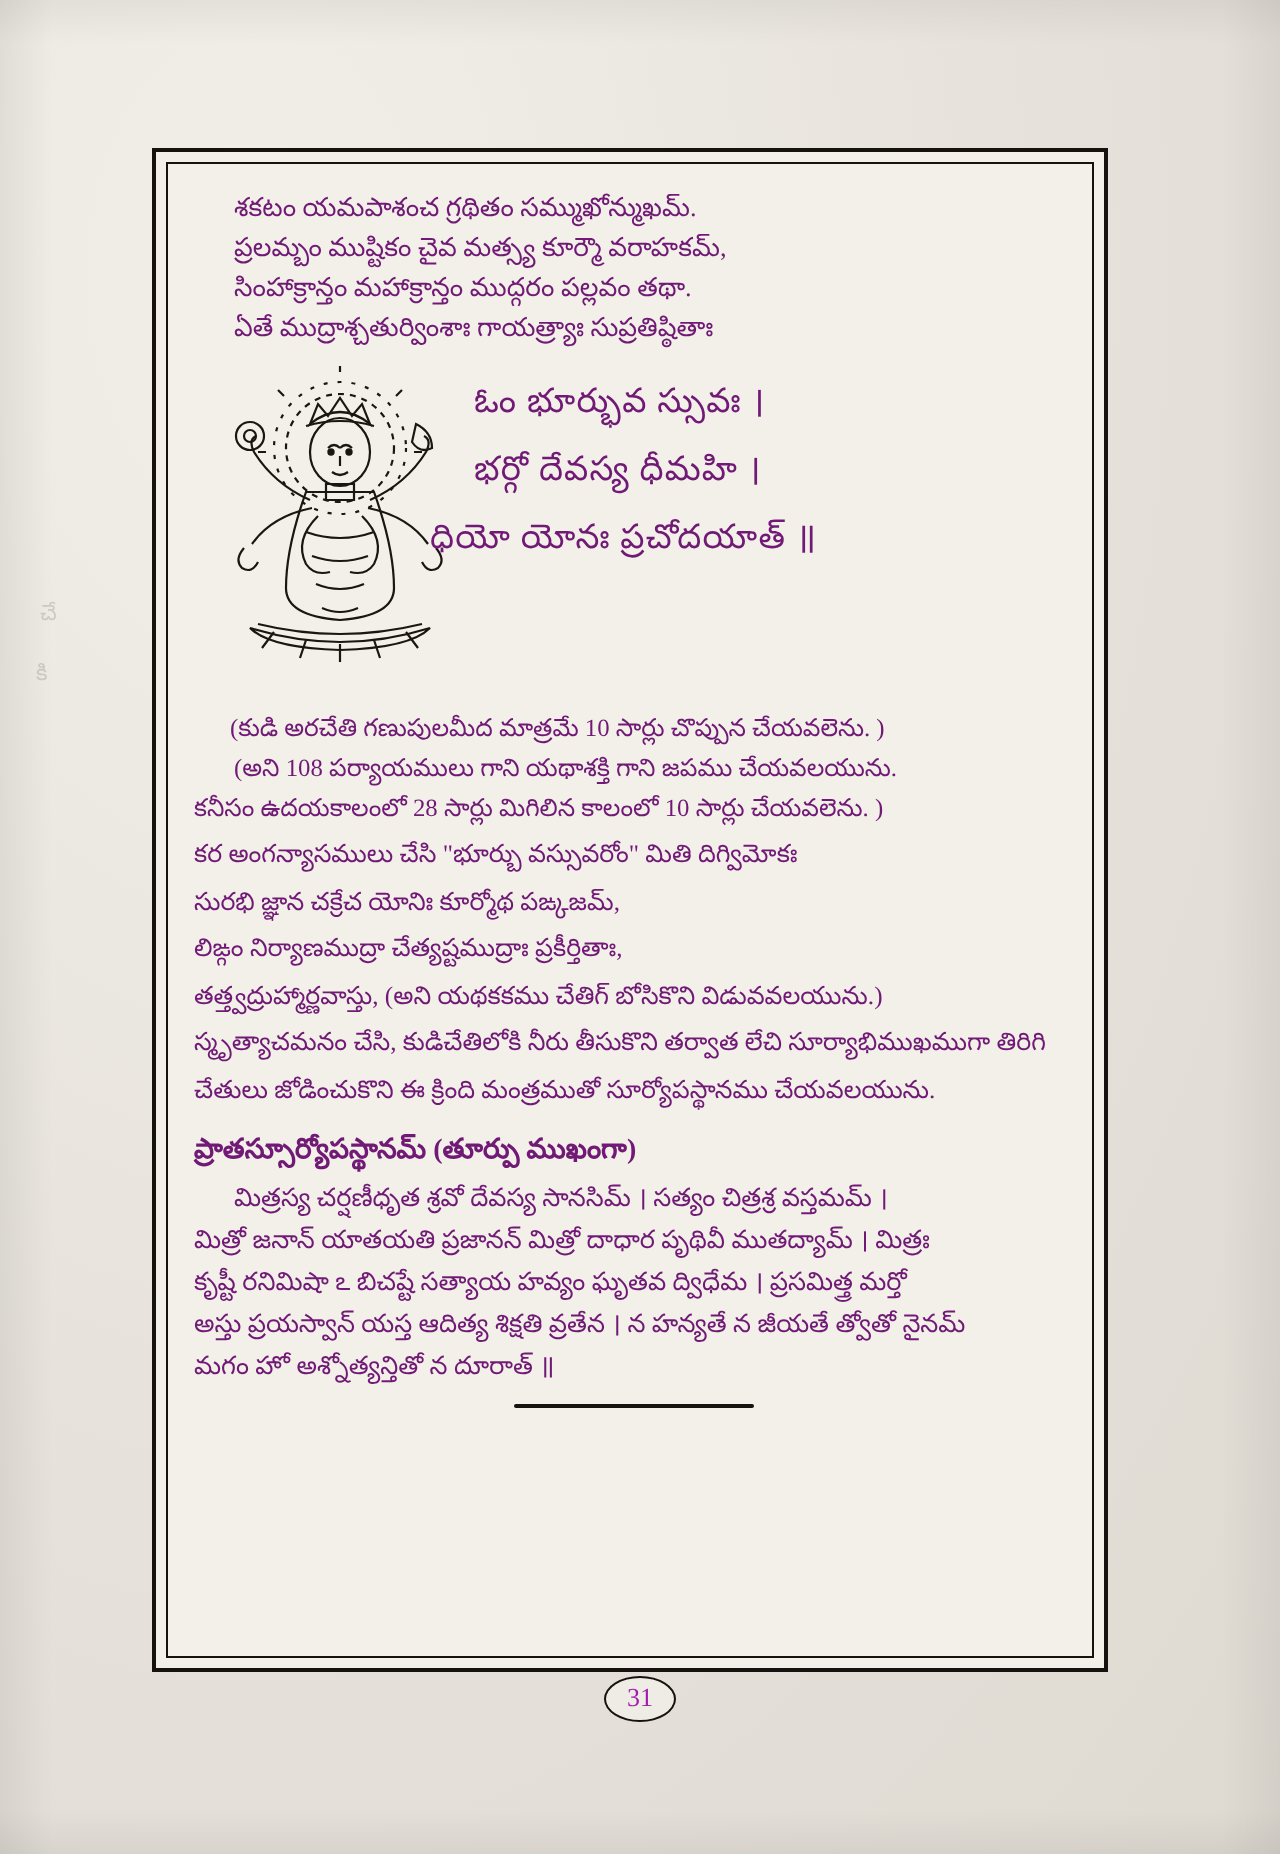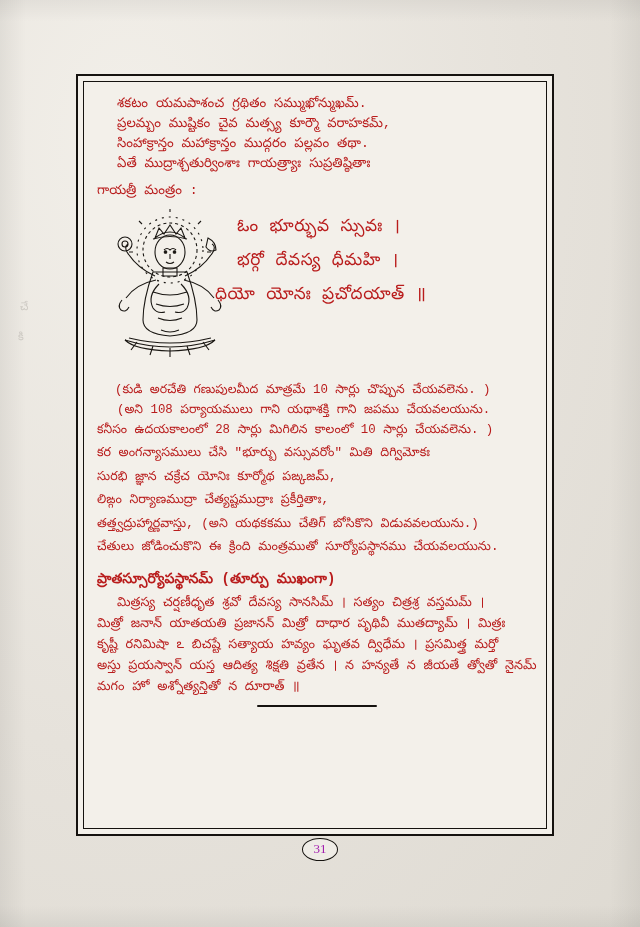--- a/index.html
+++ b/index.html
@@ -55,22 +55,22 @@
   .content {
     position: absolute;
     left: 13px;
     top: 10px;
     right: 10px;
     bottom: 6px;
     color: #100d0a;
   }
 
   .tel {
-    font-family: Liberation Mono, monospace;
-    color: #b91c1c;
+    font-family: Liberation Serif, serif;
+    color: #701a75;
   }
 
   .verse {
     font-size: 13.2px;
     line-height: 20px;
     margin: 2px 0 0 20px;
   }
   .verse .l { display: block; white-space: nowrap; }
 
   .label-gayatri {
@@ -189,21 +189,20 @@
     <div class="frame-inner">
       <div class="content">
 
         <div class="verse tel">
           <span class="l">శకటం యమపాశంచ గ్రథితం సమ్ముఖోన్ముఖమ్.</span>
           <span class="l">ప్రలమ్బం ముష్టికం చైవ మత్స్య కూర్మౌ వరాహకమ్,</span>
           <span class="l">సింహాక్రాన్తం మహాక్రాన్తం ముద్గరం పల్లవం తథా.</span>
           <span class="l">ఏతే ముద్రాశ్చతుర్విం‍శాః గాయత్ర్యాః సుప్రతిష్ఠితాః</span>
         </div>
 
-        <div class="label-gayatri tel">గాయత్రీ మంత్రం :</div>
 
         <div class="mantra-block">
 
           <svg class="deity" viewBox="0 0 122 150">
             <g fill="none" stroke="#1a1713" stroke-width="1.1">
 
               <path d="M16 132 q45 14 90 0 q-10 10 -45 11 q-35 -1 -45 -11z"></path>
               <path d="M20 130 q41 10 82 0"></path>
               <path d="M28 134 l-6 8 M44 138 l-3 9 M61 140 l0 9 M78 138 l3 9 M94 134 l6 8"></path>
 
@@ -255,20 +254,21 @@
         <div class="note center-ish tel">(కుడి అరచేతి గణుపులమీద మాత్రమే 10 సార్లు చొప్పున చేయవలెను. )</div>
         <div class="note indent tel">(అని 108 పర్యాయములు గాని యథాశక్తి గాని జపము చేయవలయును.</div>
         <div class="note tel">కనీసం ఉదయకాలంలో 28 సార్లు మిగిలిన కాలంలో 10 సార్లు చేయవలెను. )</div>
 
         <div class="para tel">కర అంగన్యాసములు చేసి "భూర్బు వస్సువరోం" మితి దిగ్విమోకః</div>
 
         <div class="para tel">సురభి జ్ఞాన చక్రేచ యోనిః కూర్మోథ పఙ్కజమ్,</div>
         <div class="para tel">లిఙ్గం నిర్యాణముద్రా చేత్యష్టముద్రాః ప్రకీర్తితాః,</div>
         <div class="para tel">తత్త్వద్రుహ్మార్ణవాస్తు, (అని యథకకము చేతిగ్ బోసికొని విడువవలయును.)</div>
 
+        <div class="para tel">స్మృత్యాచమనం చేసి, కుడిచేతిలోకి నీరు తీసుకొని తర్వాత లేచి సూర్యాభిముఖముగా తిరిగి</div>
         <div class="para tel">చేతులు జోడించుకొని ఈ క్రింది మంత్రముతో సూర్యోపస్థానము చేయవలయును.</div>
 
         <div class="section-title tel">ప్రాతస్సూర్యోపస్థానమ్ (తూర్పు ముఖంగా)</div>
 
         <div class="body-block tel">
           <span class="bl first">మిత్రస్య చర్షణీధృత శ్రవో దేవస్య సానసిమ్ । సత్యం చిత్రశ్ర వస్తమమ్ ।</span>
           <span class="bl">మిత్రో జనాన్ యాతయతి ప్రజానన్ మిత్రో దాధార పృథివీ ముతద్యామ్ । మిత్రః</span>
           <span class="bl">కృష్టీ రనిమిషా ఽ బిచష్టే సత్యాయ హవ్యం ఘృతవ ద్విధేమ । ప్రసమిత్త్ర మర్తో</span>
           <span class="bl">అస్తు ప్రయస్వాన్ యస్త ఆదిత్య శిక్షతి వ్రతేన । న హన్యతే న జీయతే త్వోతో నైనమ్</span>
           <span class="bl">మ‍గం హో అశ్నోత్యన్తితో న దూరాత్ ॥</span>

